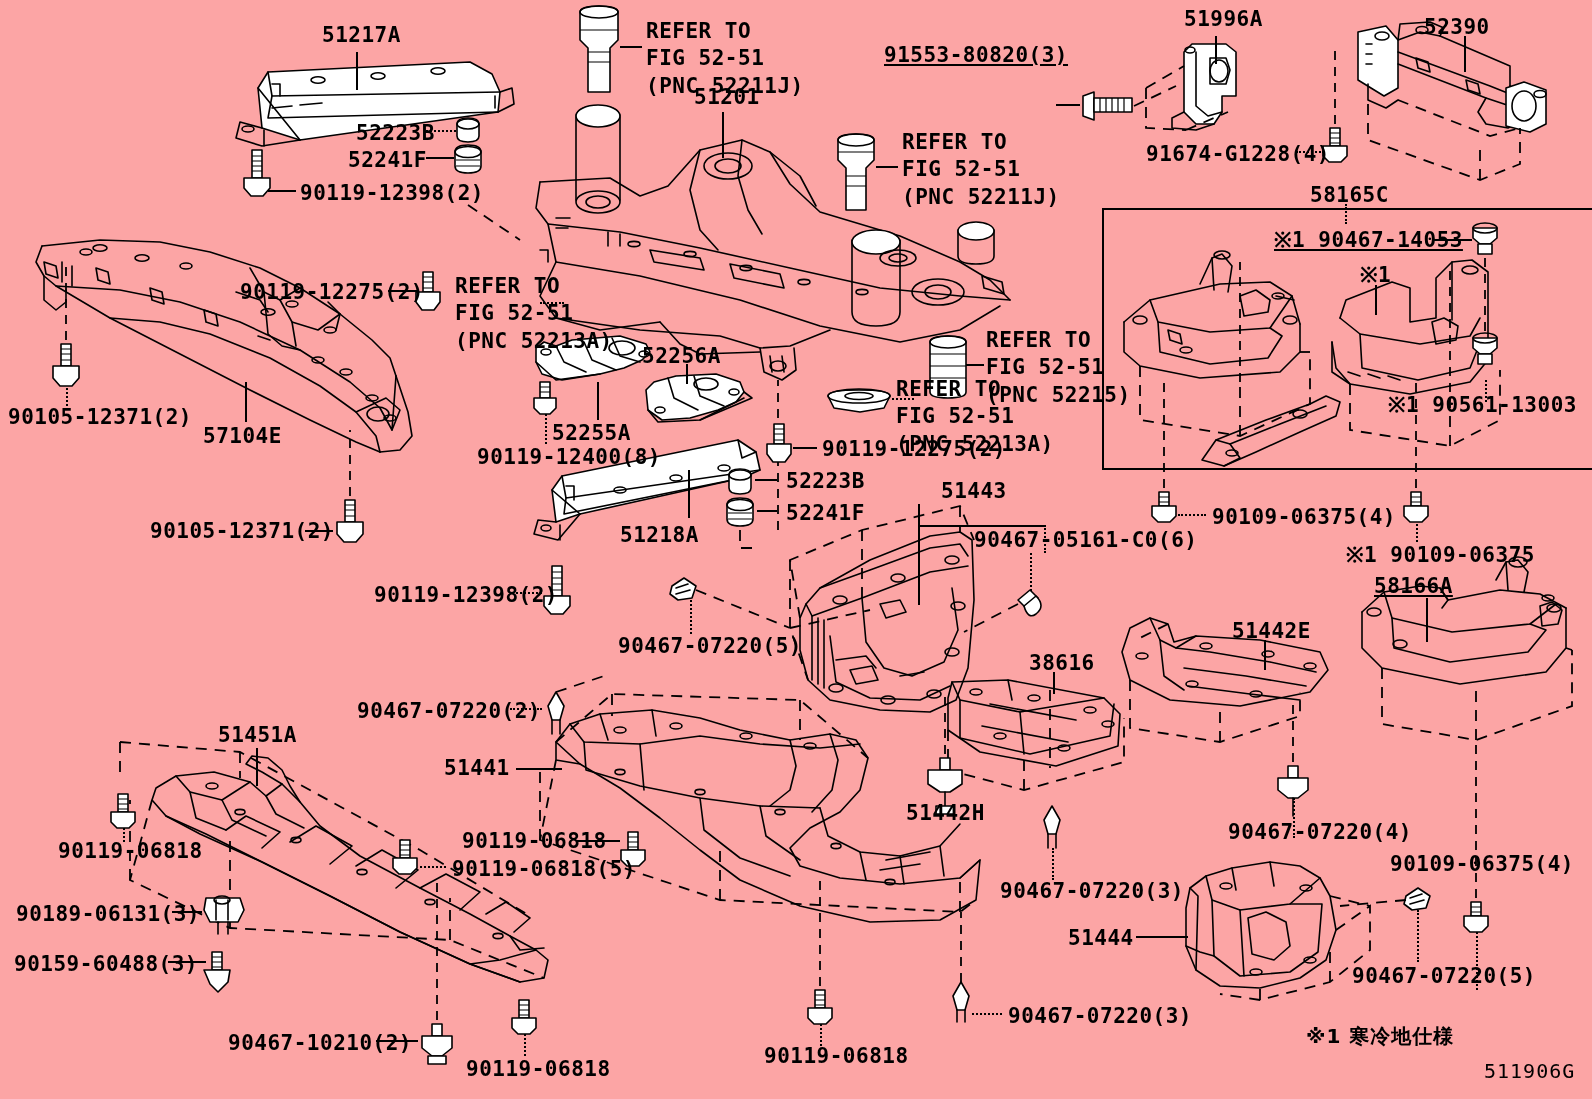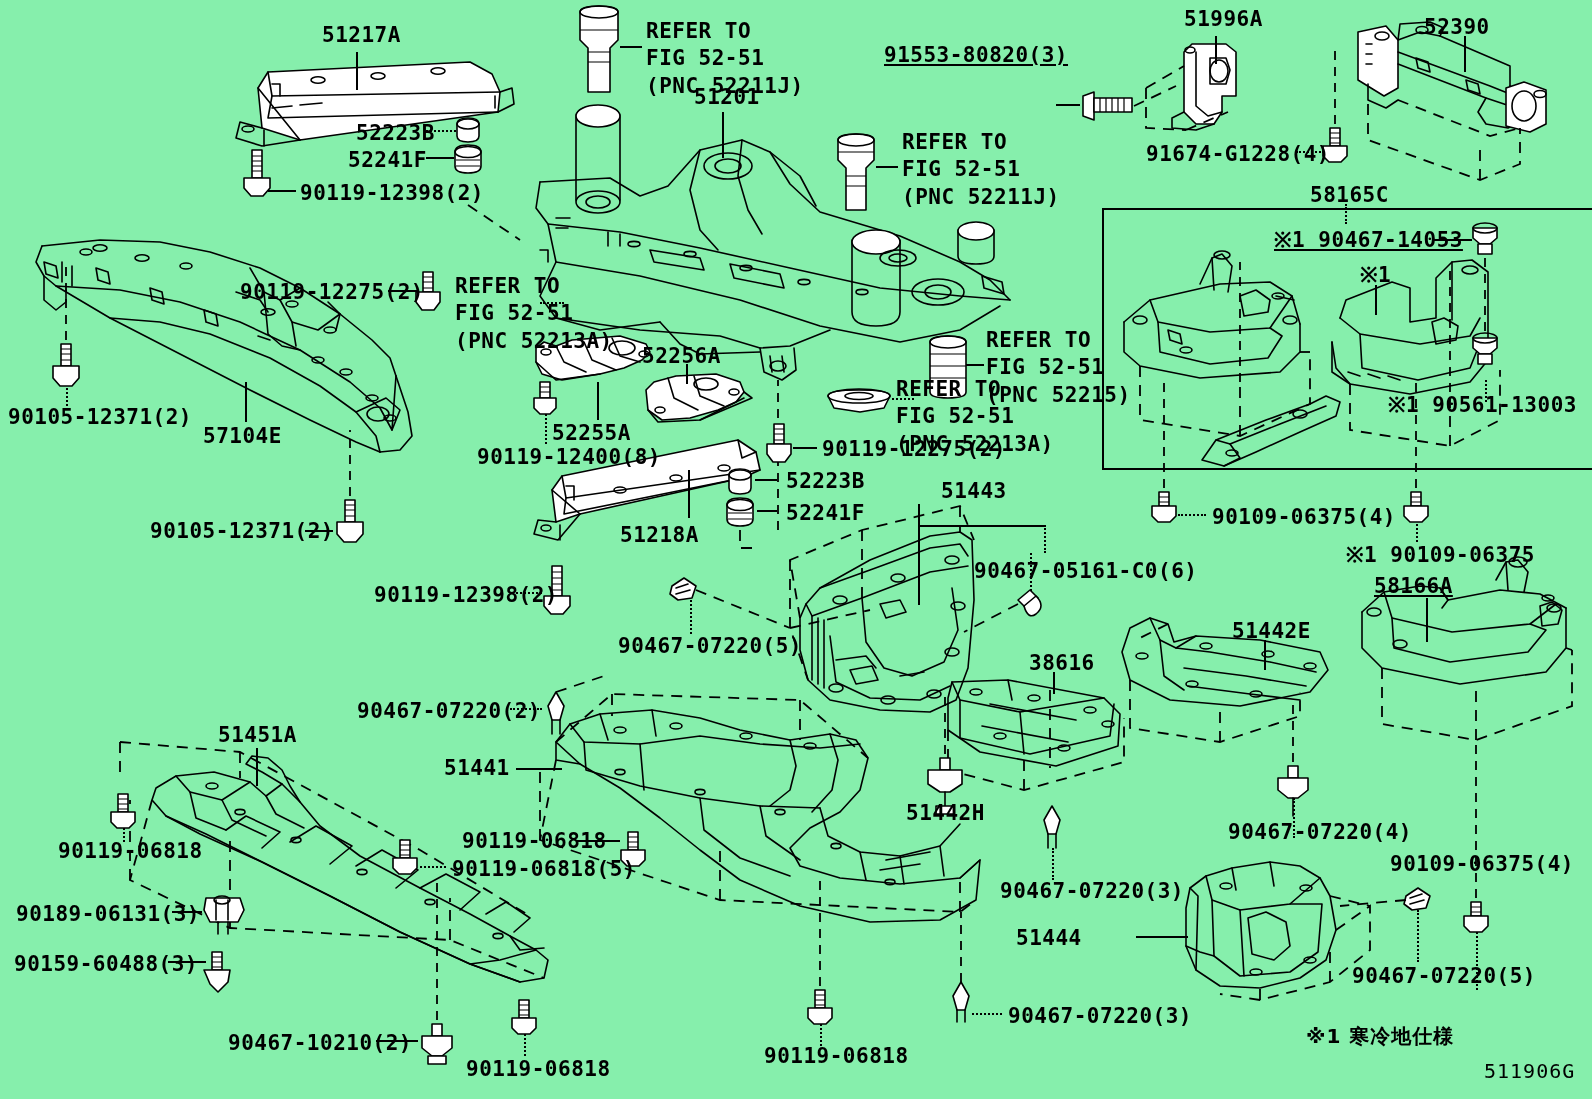--- a/index.html
+++ b/index.html
@@ -1,19 +1,19 @@
 <!DOCTYPE html>
 <html><head>
 <meta charset="utf-8">
 <style>
   html,body{margin:0;padding:0;background:#ffffff;}
   #page{
     position:relative;
     width:1592px;height:1099px;
-    background:#86efac;
+    background:#fca5a5;
     font-family:"DejaVu Sans Mono","Liberation Mono",monospace;
     overflow:hidden;
   }
   .lbl{
     position:absolute;
     font-family:"DejaVu Sans Mono","Liberation Mono",monospace;
     font-size:21px;
     font-weight:bold;
     letter-spacing:0.5px;
     color:#000000;
@@ -840,21 +840,21 @@
 FIG 52-51
 (PNC 52213A)</div>
   <div class="lbl" style="left:822px;top:436px;">90119-12275(2)</div>
 
   <div class="lbl" style="left:786px;top:468px;">52223B</div>
   <div class="lbl" style="left:786px;top:500px;">52241F</div>
   <div class="lbl" style="left:620px;top:522px;">51218A</div>
   <div class="lbl" style="left:374px;top:582px;">90119-12398(2)</div>
 
   <div class="lbl" style="left:941px;top:478px;">51443</div>
-  <div class="lbl" style="left:974px;top:558px;">90467-05161-C0(6)</div>
+  <div class="lbl" style="left:974px;top:527px;">90467-05161-C0(6)</div>
 
   <div class="lbl" style="left:1212px;top:504px;">90109-06375(4)</div>
   <div class="lbl" style="left:1346px;top:542px;">※1 90109-06375</div>
   <div class="lbl" style="left:1374px;top:573px;text-decoration:underline;">58166A</div>
 
   <div class="lbl" style="left:618px;top:633px;">90467-07220(5)</div>
   <div class="lbl" style="left:357px;top:698px;">90467-07220(2)</div>
 
   <div class="lbl" style="left:1232px;top:618px;">51442E</div>
   <div class="lbl" style="left:1029px;top:650px;">38616</div>
@@ -868,19 +868,19 @@
   <div class="lbl" style="left:452px;top:856px;">90119-06818(5)</div>
   <div class="lbl" style="left:16px;top:901px;">90189-06131(3)</div>
   <div class="lbl" style="left:14px;top:951px;">90159-60488(3)</div>
   <div class="lbl" style="left:228px;top:1030px;">90467-10210(2)</div>
   <div class="lbl" style="left:466px;top:1056px;">90119-06818</div>
   <div class="lbl" style="left:764px;top:1043px;">90119-06818</div>
   <div class="lbl" style="left:1008px;top:1003px;">90467-07220(3)</div>
   <div class="lbl" style="left:1000px;top:878px;">90467-07220(3)</div>
   <div class="lbl" style="left:1228px;top:819px;">90467-07220(4)</div>
   <div class="lbl" style="left:1390px;top:851px;">90109-06375(4)</div>
-  <div class="lbl" style="left:1016px;top:925px;">51444</div>
+  <div class="lbl" style="left:1068px;top:925px;">51444</div>
   <div class="lbl" style="left:1352px;top:963px;">90467-07220(5)</div>
 
   <div class="lbl jp" style="left:1306px;top:1023px;">※1 寒冷地仕様</div>
   <div class="lbl code" style="left:1484px;top:1058px;">511906G</div>
 
 </div>
 
 </body></html>

